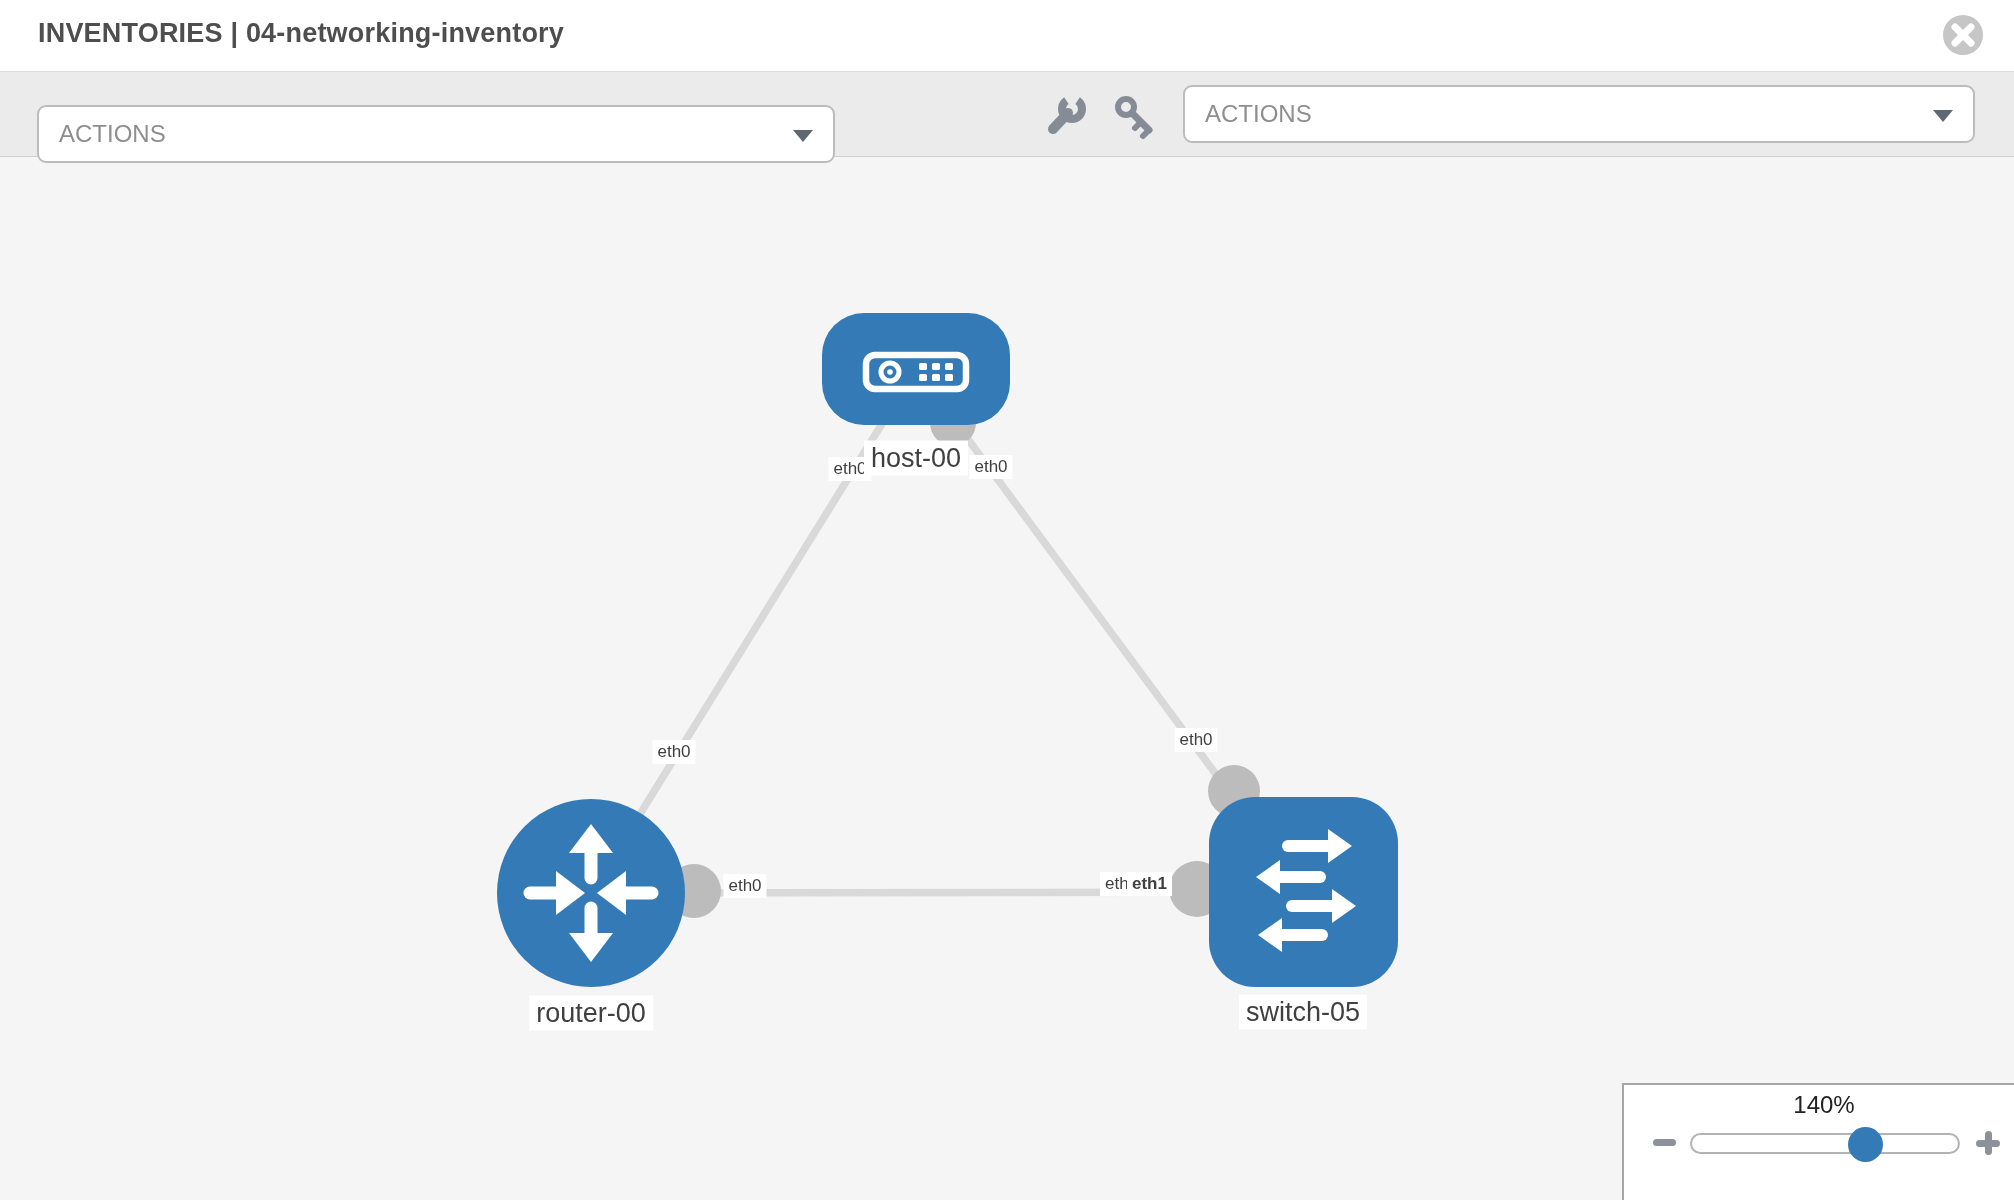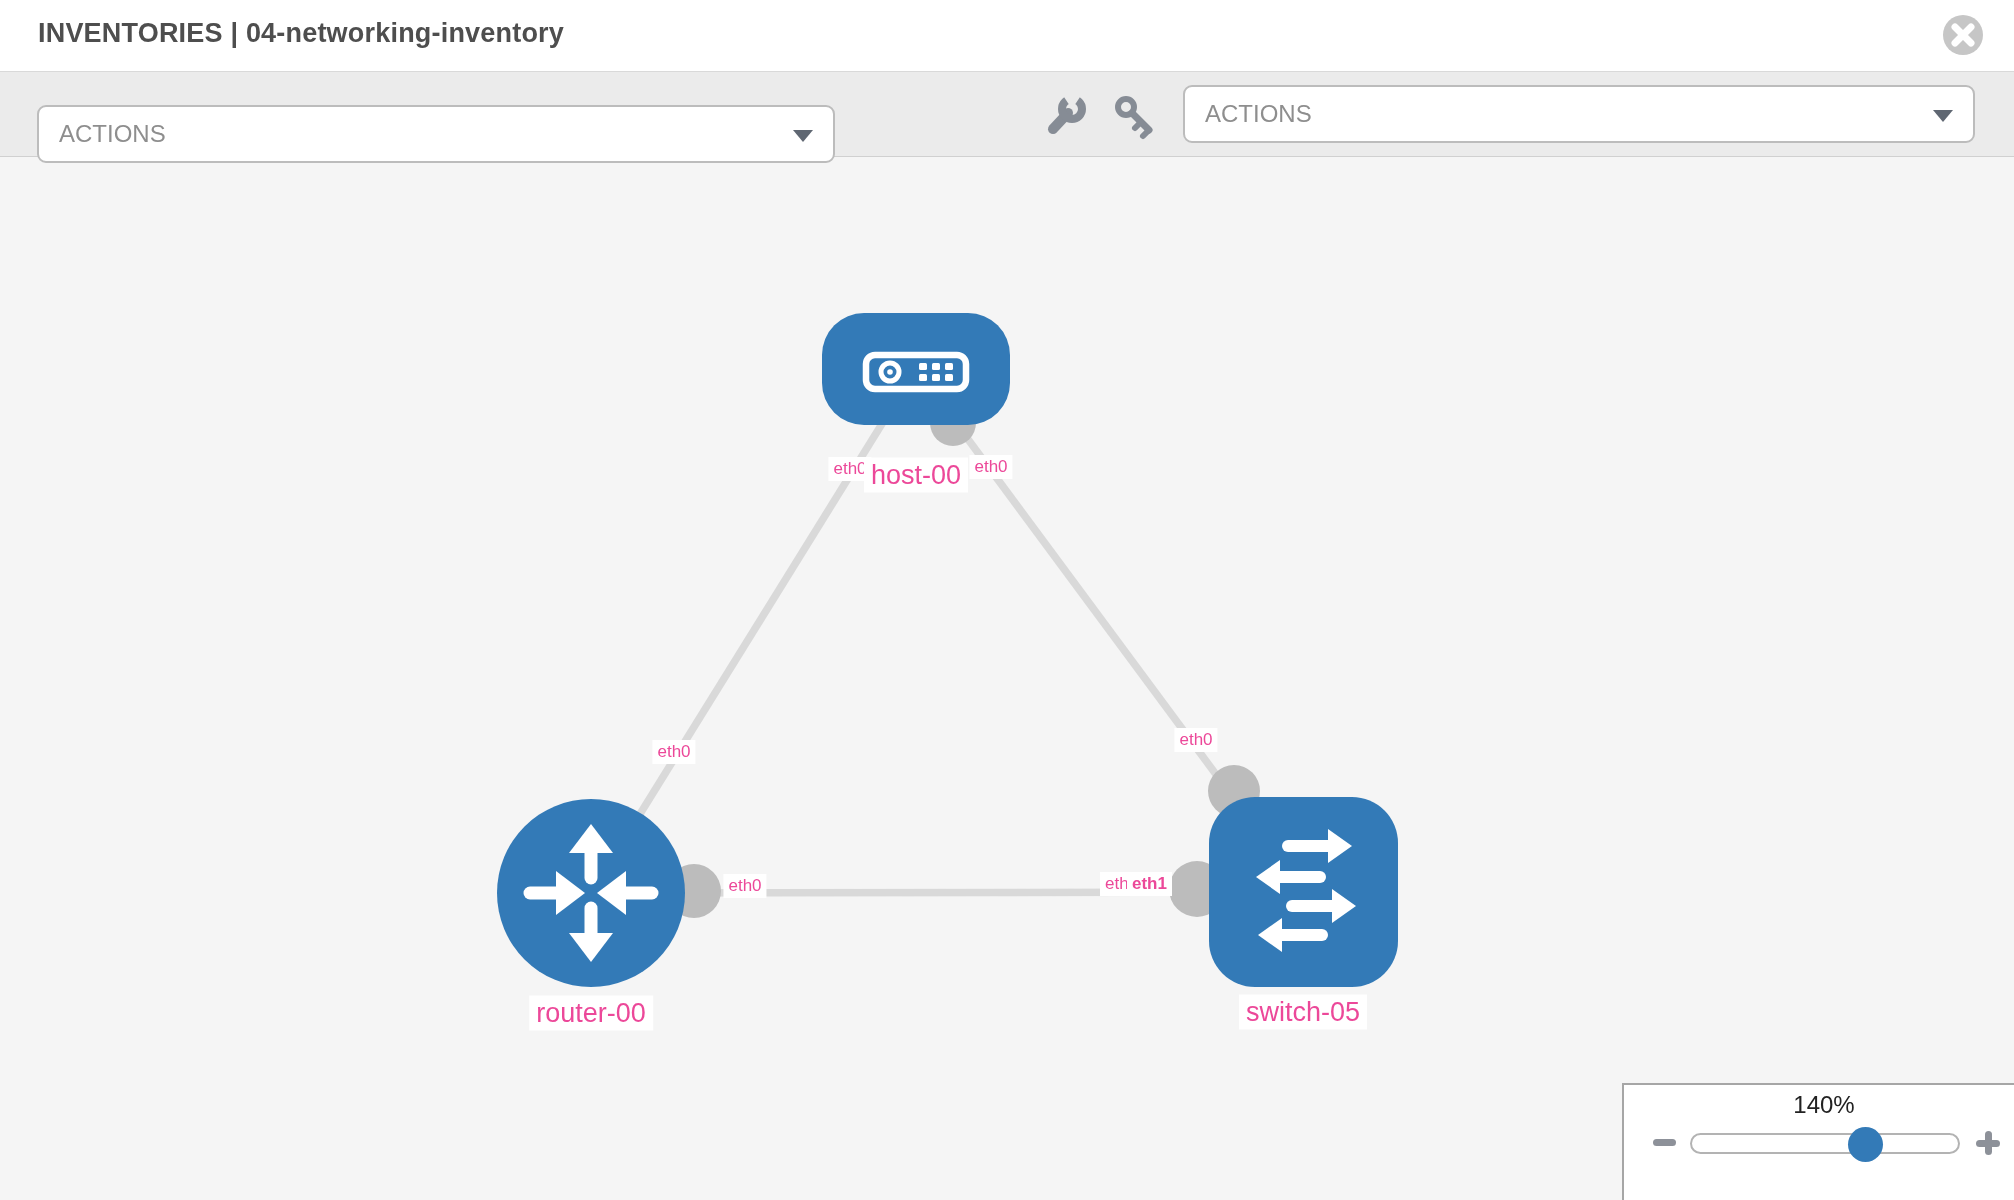--- a/index.html
+++ b/index.html
@@ -29,21 +29,21 @@
   .tool-icon { position:absolute; top:13px; width:56px; height:58px; cursor:pointer; }
   .tool-icon svg { width:56px; height:58px; }
   .ti-wrench { left:1038px; }
   .ti-key    { left:1106px; }
 
   
   .canvas { position:absolute; left:0; top:157px; width:2014px; height:1043px;
             background:#f5f5f5; }
   svg.graph { position:absolute; left:0; top:0; z-index:1; }
 
-  .chip { position:absolute; z-index:2; background:#ffffff; color:#ec4899;
+  .chip { position:absolute; z-index:2; background:#ffffff; color:#404040;
           white-space:nowrap; transform:translate(-50%,-50%); }
   .chip.node-label { font-size:27px; padding:2px 7px; }
   .chip.if-label   { font-size:17px; padding:2px 5px; }
   .chip.anchored   { transform:translate(0,-50%); }
 
   
   .zoom-panel { position:absolute; left:1622px; top:926px; width:400px; height:130px;
                 background:#ffffff; border:2px solid #a6a6a6; z-index:5; }
   .zoom-level { position:absolute; left:66px; top:6px; width:268px; text-align:center;
                 font-size:24px; color:#222222; }
@@ -164,21 +164,21 @@
   </svg>
 
   <div class="chip if-label" style="left:850px; top:312px;">eth0</div>
   <div class="chip if-label" style="left:991px; top:310px;">eth0</div>
   <div class="chip if-label" style="left:674px; top:595px;">eth0</div>
   <div class="chip if-label" style="left:1196px; top:583px;">eth0</div>
   <div class="chip if-label" style="left:745px; top:729px;">eth0</div>
   <div class="chip if-label anchored" style="left:1100px; top:727px;">eth0</div>
   <div class="chip if-label anchored" style="left:1127px; top:727px;font-weight:bold;">eth1</div>
 
-  <div class="chip node-label" style="left:916px; top:318px;">host-00</div>
+  <div class="chip node-label" style="left:916px; top:301px;">host-00</div>
   <div class="chip node-label" style="left:591px; top:856px;">router-00</div>
   <div class="chip node-label" style="left:1303px; top:855px;">switch-05</div>
 
   <div class="zoom-panel">
     <div class="zoom-level">140%</div>
     <div class="zoom-minus"></div>
     <div class="zoom-track">
       <div class="zoom-thumb"></div>
     </div>
     <div class="zoom-plus">

